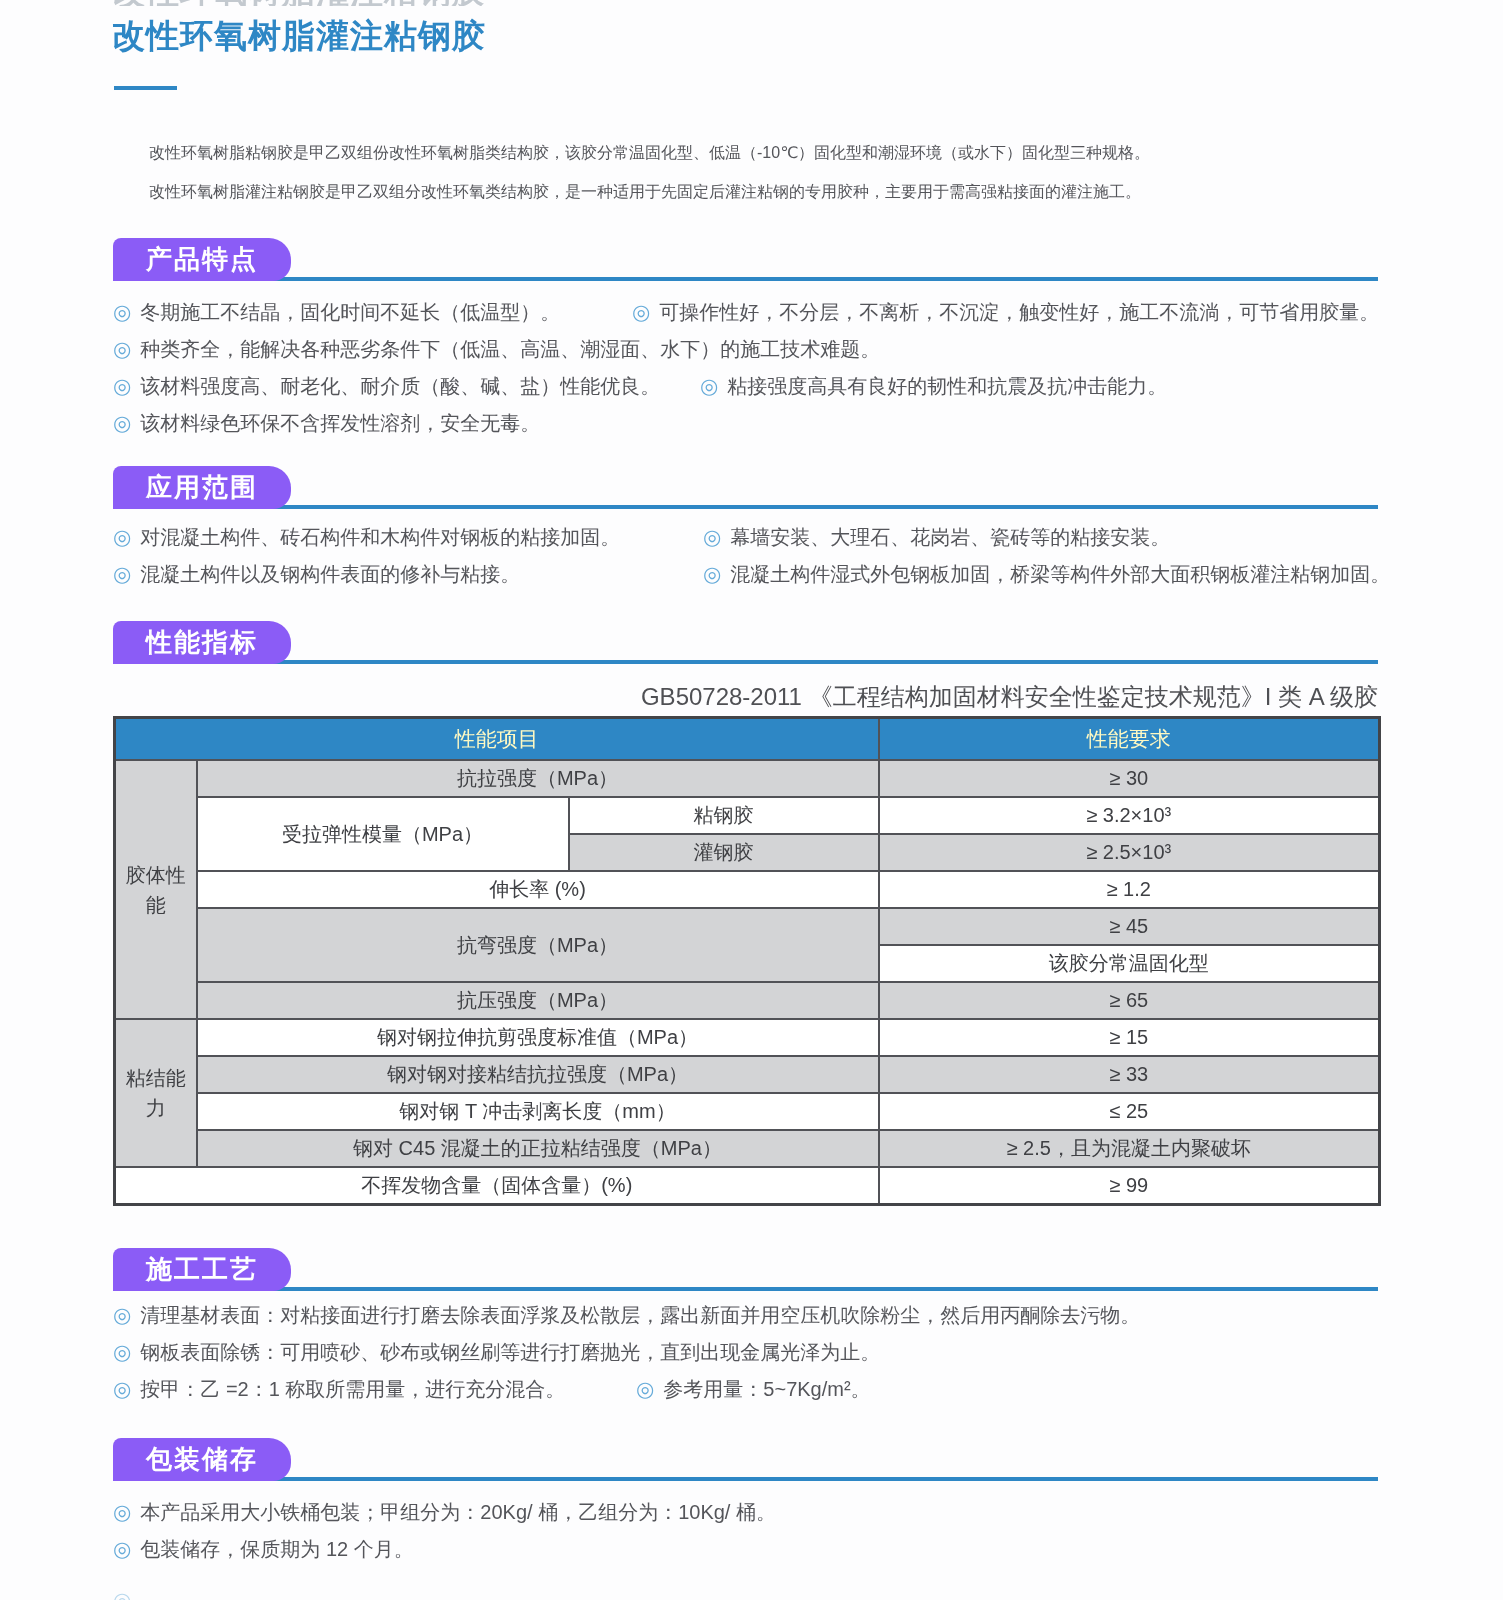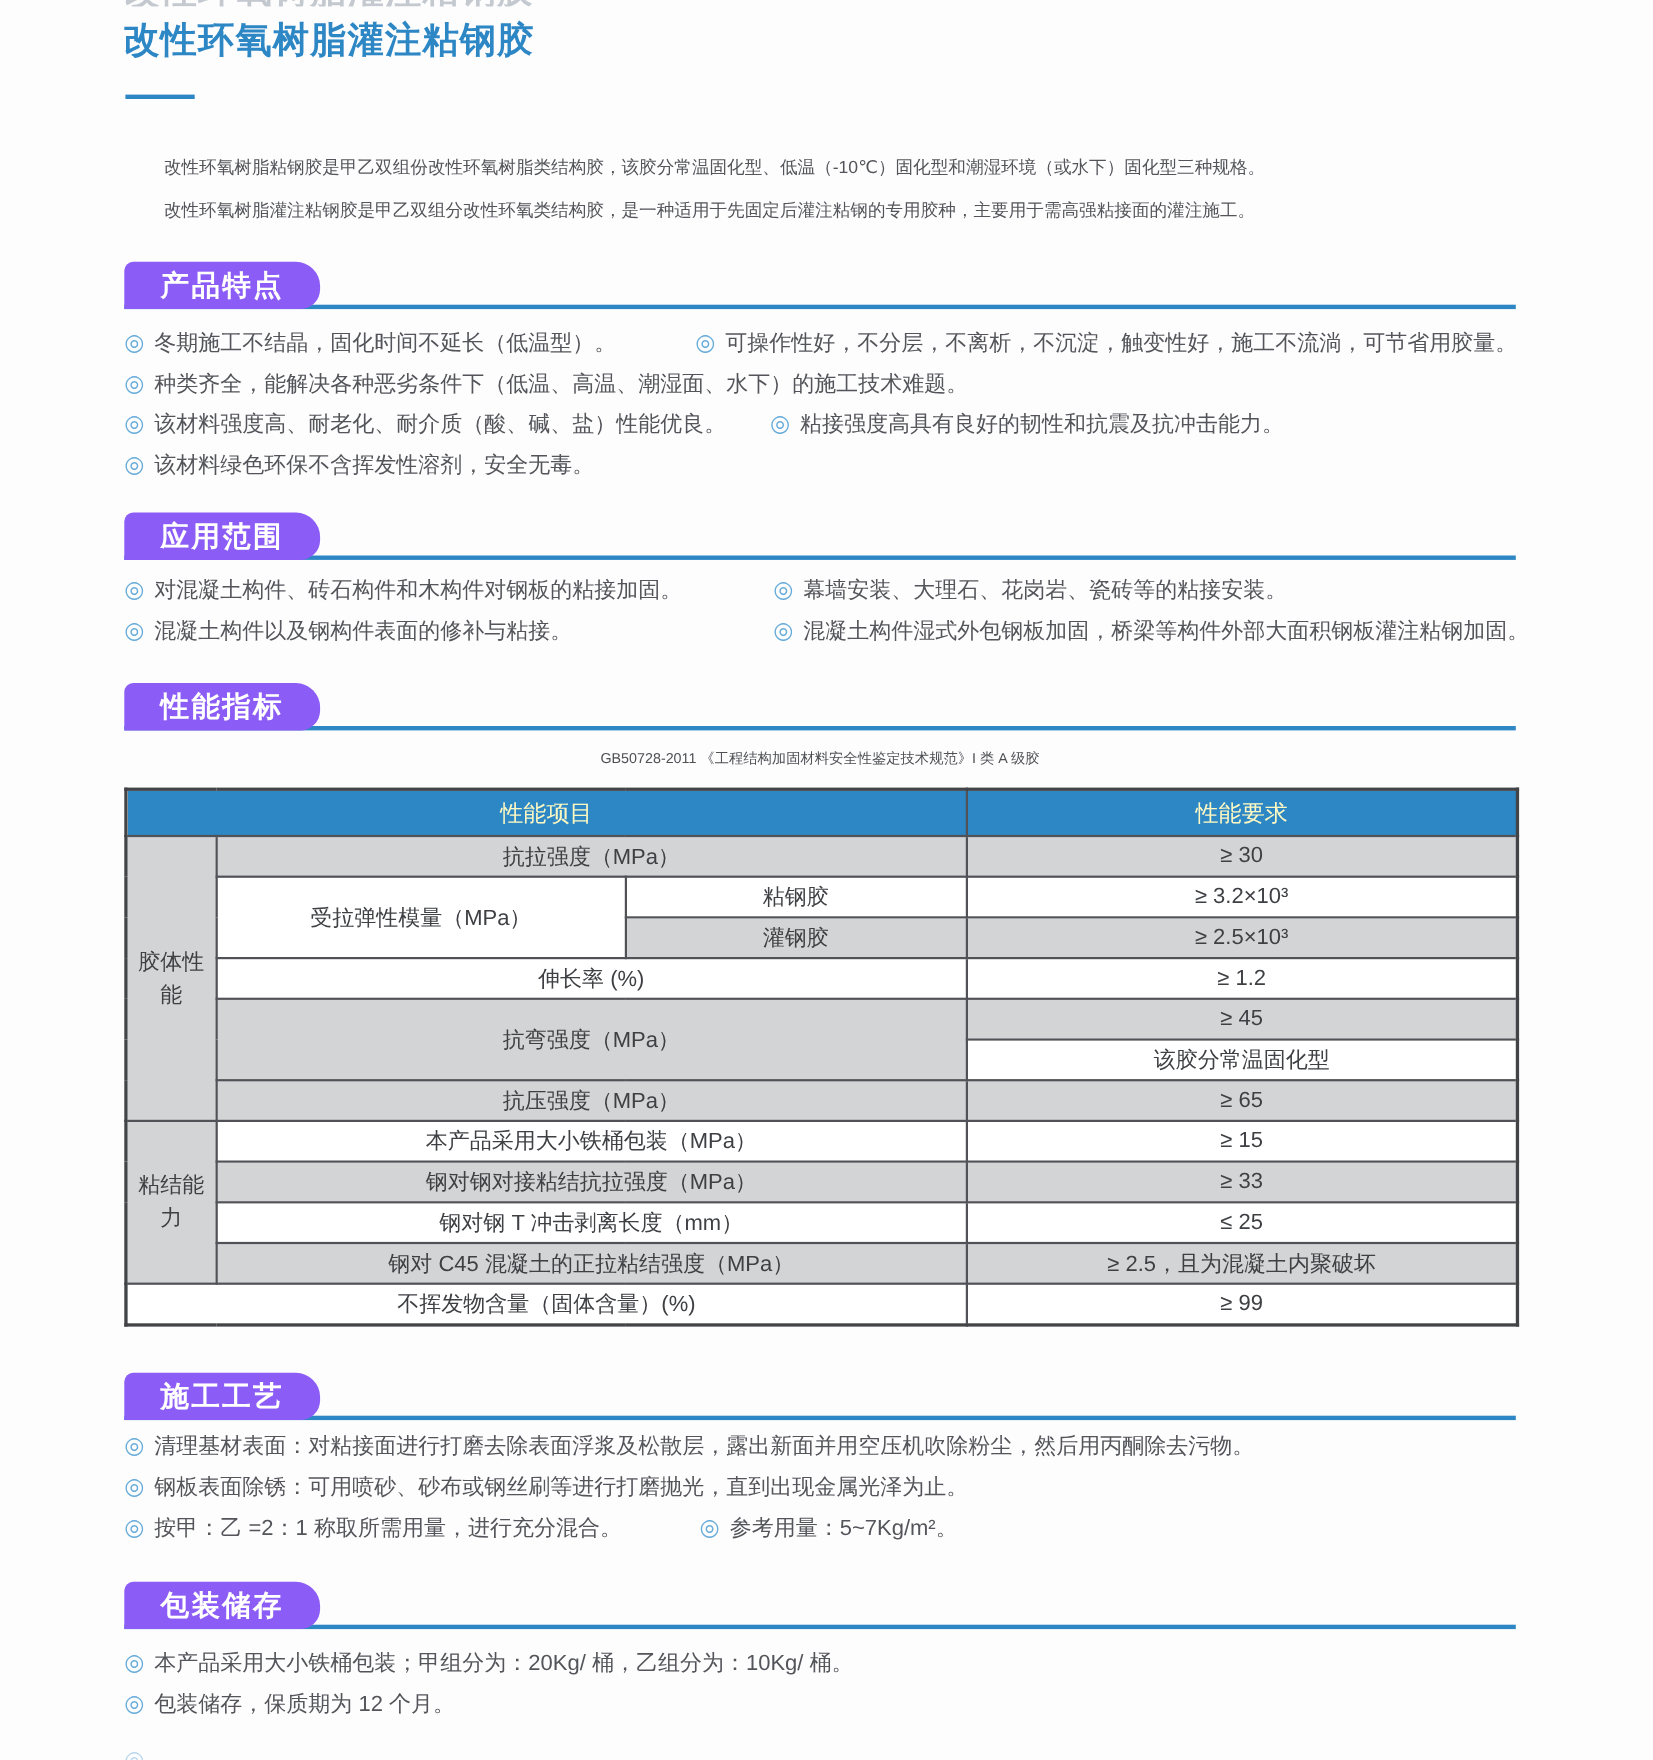--- a/index.html
+++ b/index.html
@@ -21,22 +21,22 @@
   .section .rule{position:absolute;left:0;top:39px;width:100%;height:4px;background:#2e87c5;}
   .section .banner{position:absolute;left:0;top:0;width:178px;height:43px;background:#8b5cf6;
                    border-radius:8px 22px 18px 0;display:flex;align-items:center;justify-content:center;
                    color:#ffffff;font-size:26px;font-weight:bold;letter-spacing:2px;}
 
   .bullet{position:absolute;display:flex;align-items:flex-start;font-size:20px;line-height:30px;
           color:#54555a;white-space:nowrap;}
   .bullet .ic{color:#66abd9;margin-right:9px;font-size:21px;line-height:30px;}
   .bullet.faint{opacity:.45;}
 
-  .caption{position:absolute;left:113px;top:681px;width:1265px;text-align:center;
-           font-size:13px;color:#4f5054;}
+  .caption{position:absolute;left:113px;top:681px;width:1265px;text-align:right;
+           font-size:24px;color:#4f5054;}
 
   table.perf{position:absolute;left:113px;top:716px;width:1265px;border-collapse:collapse;
              table-layout:fixed;font-size:20px;color:#3f4044;border:3px solid #434448;}
   .perf td{border:2px solid #515257;text-align:center;vertical-align:middle;height:35px;
            padding:0 4px;background:#ffffff;overflow:hidden;}
   .perf tr.hd td{background:#2e87c5;color:#fef9c3;height:40px;font-size:21px;}
   .perf td.g{background:#d3d4d6;}
   .perf td.grp{background:#d3d4d6;line-height:1.5;font-size:20px;}
 </style>
 </head>
@@ -154,21 +154,21 @@
     </tr>
     <tr>
       <td>该胶分常温固化型</td>
     </tr>
     <tr>
       <td colspan="2" class="g">抗压强度（MPa）</td>
       <td class="g">≥ 65</td>
     </tr>
     <tr>
       <td rowspan="4" class="grp">粘结能力</td>
-      <td colspan="2">本产品采用大小铁桶包装（MPa）</td>
+      <td colspan="2">钢对钢拉伸抗剪强度标准值（MPa）</td>
       <td>≥ 15</td>
     </tr>
     <tr>
       <td colspan="2" class="g">钢对钢对接粘结抗拉强度（MPa）</td>
       <td class="g">≥ 33</td>
     </tr>
     <tr>
       <td colspan="2">钢对钢 T 冲击剥离长度（mm）</td>
       <td>≤ 25</td>
     </tr>

